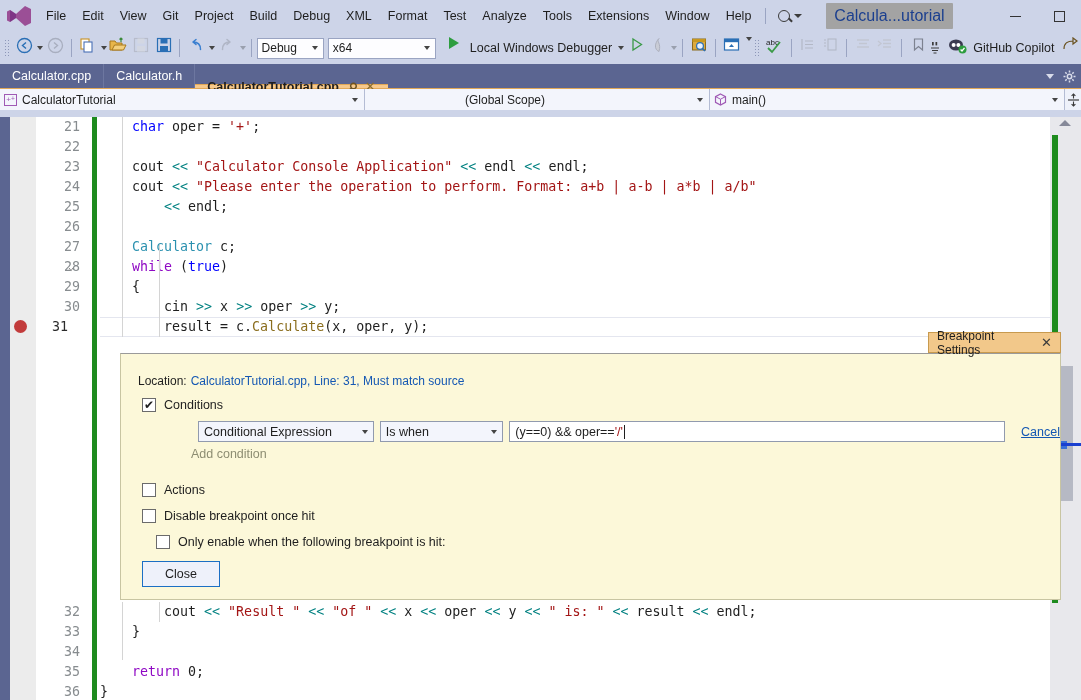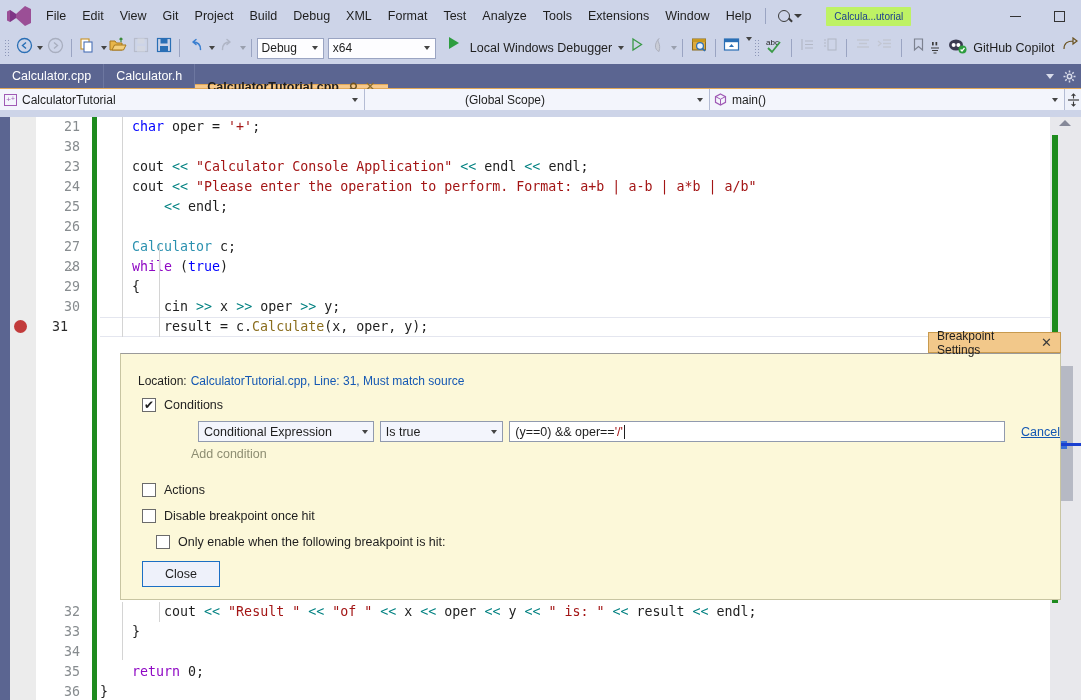--- a/index.html
+++ b/index.html
@@ -29,21 +29,21 @@
   }
   .magnifier::after {
     content:""; position:absolute; width:5px; height:1.6px; background:#3b3b3b;
     transform:rotate(45deg); right:-4px; bottom:0px;
   }
   .caret-dn {
     width:0;height:0;border-left:4px solid transparent;border-right:4px solid transparent;
     border-top:4px solid #3b3b3b;
   }
   .sol-name {
-    background:#bef264; color:#1b3f8f; padding:4px 8px; font-size:10px;
+    background:#a3a3a3; color:#1b3f8f; padding:4px 8px; font-size:16px;
     margin-left:18px; border-radius:1px;
   }
   .win-ctrls { margin-left:auto; display:flex; align-items:center; height:32px; }
   .win-btn { width:44px; height:32px; display:flex; align-items:center; justify-content:center; }
   .minimize-glyph { width:11px; height:1px; background:#333; }
   .maximize-glyph { width:11px; height:11px; border:1px solid #333; }
 
   
   .toolbar {
     height:32px; background:#cdd4e8; display:flex; align-items:center;
@@ -460,21 +460,21 @@
 
   <div class="editor">
     <div class="ed-selmargin"></div>
     <div class="ed-bpmargin"></div>
     <div class="ed-numcol"></div>
     <div class="ed-changebar" style="top:0;height:583px;"></div>
 
     <div id="code-top" style="position:absolute;left:0;top:0;right:31px;height:220px;">
         <div class="ln" style="top: 0px; left: 36px;">21</div>
         <div class="code-line" style="position: absolute; left: 100px; top: 0px;"><span class="t-plain">    </span><span class="t-kw">char</span><span class="t-plain"> oper = </span><span class="t-str">'+'</span><span class="t-plain">;</span></div>
-        <div class="ln" style="top: 20px; left: 36px;">38</div>
+        <div class="ln" style="top: 20px; left: 36px;">22</div>
         <div class="code-line" style="position: absolute; left: 100px; top: 20px;"></div>
         <div class="ln" style="top: 40px; left: 36px;">23</div>
         <div class="code-line" style="position: absolute; left: 100px; top: 40px;"><span class="t-plain">    cout </span><span class="t-op">&lt;&lt;</span><span class="t-plain"> </span><span class="t-str">"Calculator Console Application"</span><span class="t-plain"> </span><span class="t-op">&lt;&lt;</span><span class="t-plain"> endl </span><span class="t-op">&lt;&lt;</span><span class="t-plain"> endl;</span></div>
         <div class="ln" style="top: 60px; left: 36px;">24</div>
         <div class="code-line" style="position: absolute; left: 100px; top: 60px;"><span class="t-plain">    cout </span><span class="t-op">&lt;&lt;</span><span class="t-plain"> </span><span class="t-str">"Please enter the operation to perform. Format: a+b | a-b | a*b | a/b"</span></div>
         <div class="ln" style="top: 80px; left: 36px;">25</div>
         <div class="code-line" style="position: absolute; left: 100px; top: 80px;"><span class="t-plain">        </span><span class="t-op">&lt;&lt;</span><span class="t-plain"> endl;</span></div>
         <div class="ln" style="top: 100px; left: 36px;">26</div>
         <div class="code-line" style="position: absolute; left: 100px; top: 100px;"></div>
         <div class="ln" style="top: 120px; left: 36px;">27</div>
@@ -529,21 +529,21 @@
         </span>
         <span class="chk-label">Conditions</span>
       </div>
 
       <div class="bp-row" style="margin:9px 0 0 65px;padding-left:12px;">
         <div class="bp-combo" style="width:178px;">
           <span>Conditional Expression</span>
           <span class="cb-arrow"></span>
         </div>
         <div class="bp-combo" style="width:125px;margin-left:6px;">
-          <span>Is true</span>
+          <span>Is when</span>
           <span class="cb-arrow"></span>
         </div>
         <div class="bp-expr" style="width:503px;margin-left:6px;">
           <span class="expr-plain">(y==0) &amp;&amp; oper==</span>
           <span class="expr-str">'/'</span>
           <span class="expr-caret"></span>
         </div>
         <span class="cancel-link" style="margin-left:16px;text-decoration:underline;">Cancel</span>
       </div>
 

